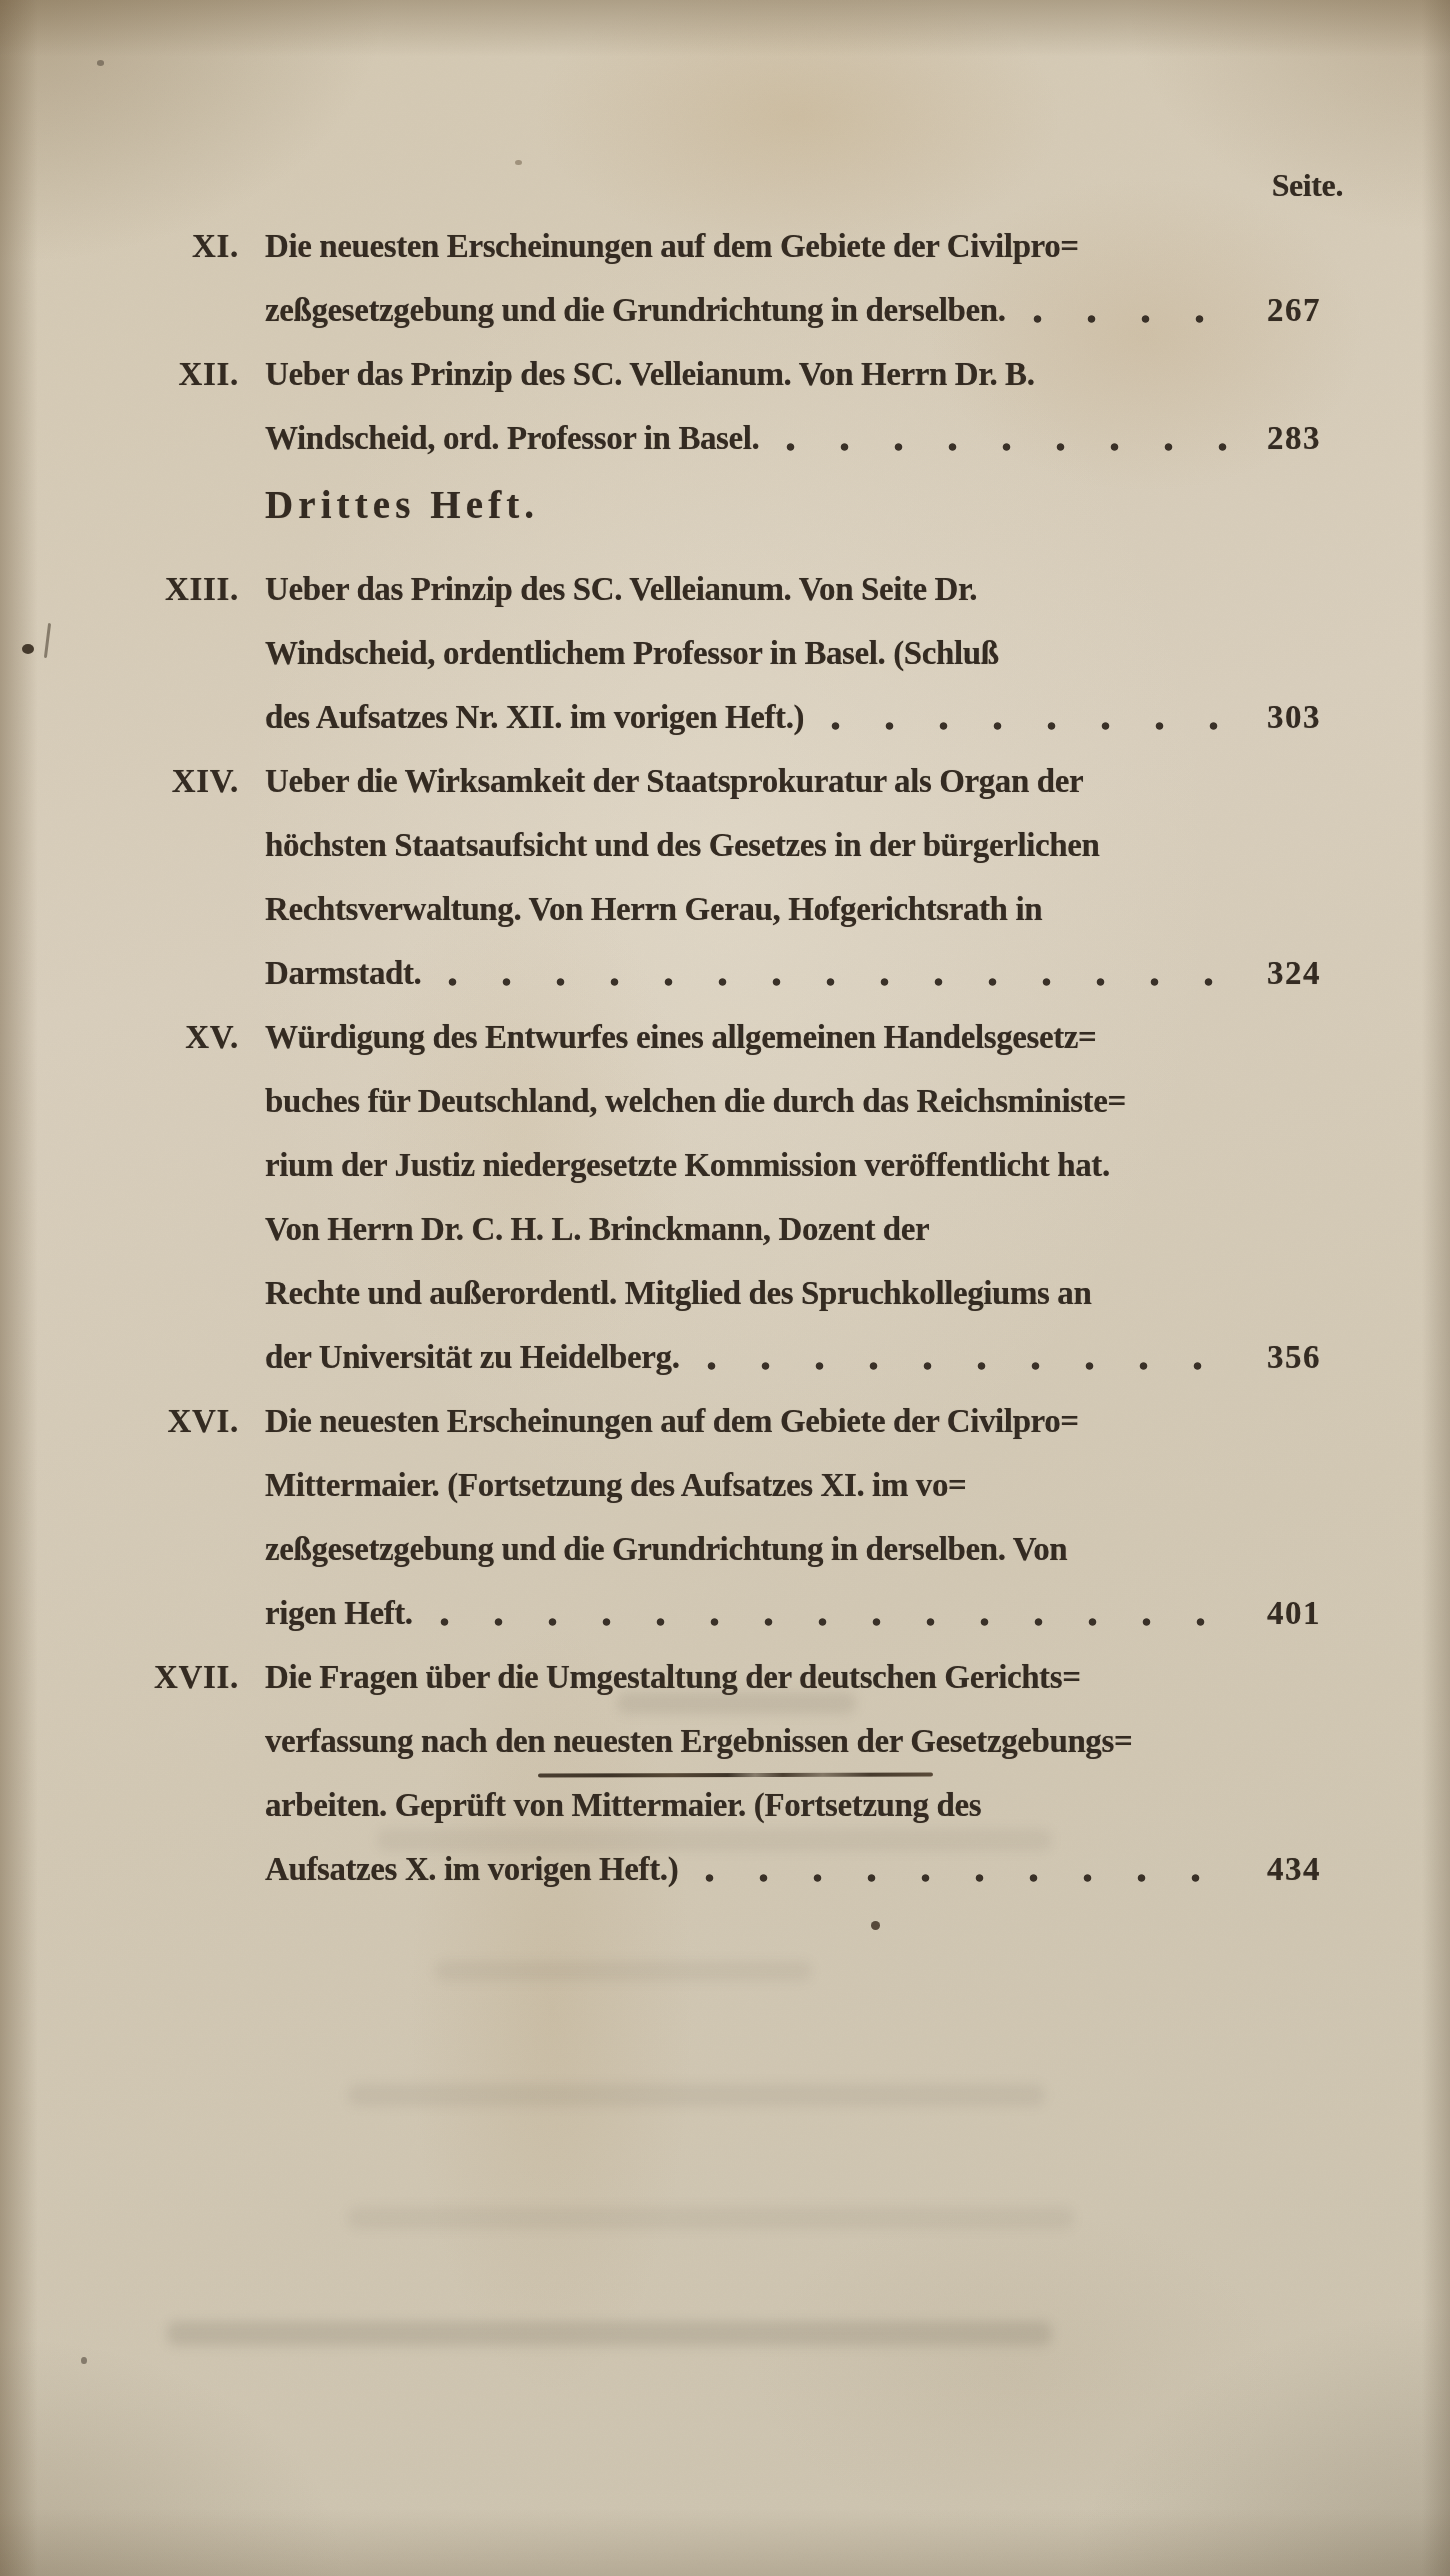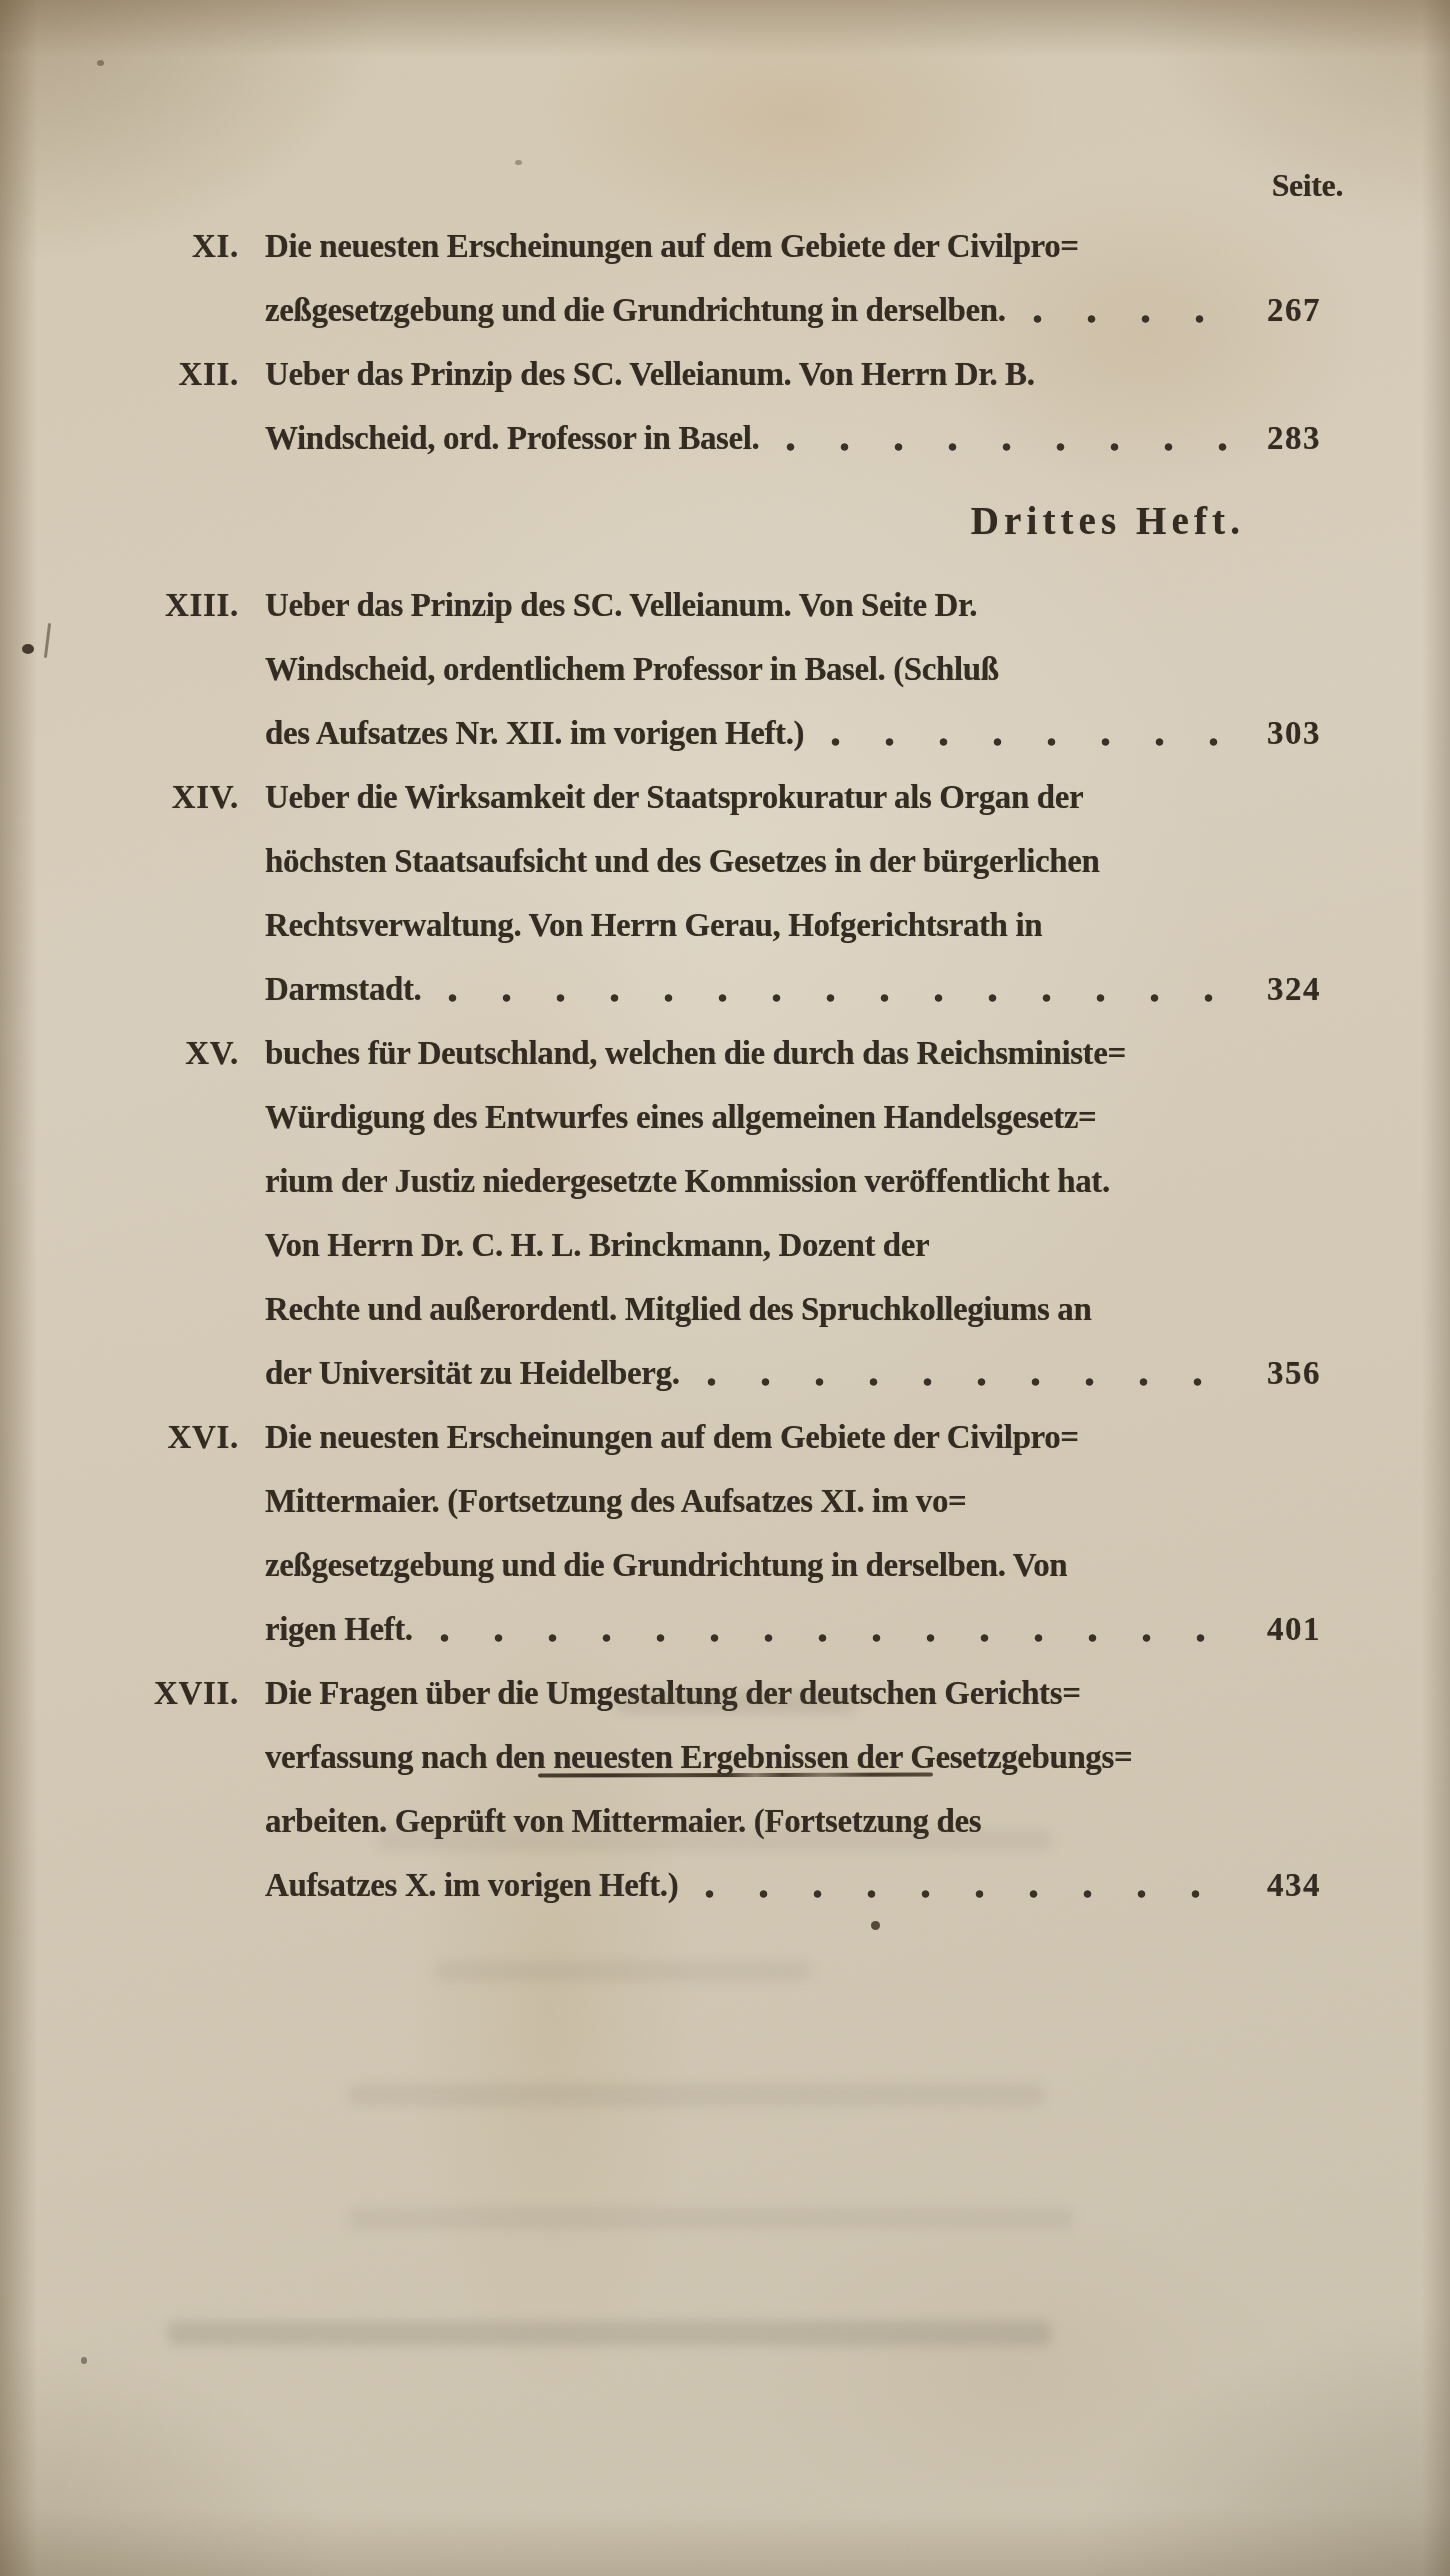--- a/index.html
+++ b/index.html
@@ -63,25 +63,25 @@
     margin: 0 10.2px 17.4px 25px;
     background-image: radial-gradient(circle at 6.5px 5.1px, #3a3128 3.3px, rgba(58,49,40,0) 4.2px);
     background-size: 54px 10.2px;
     background-repeat: repeat-x;
     min-width: 29px;
   }
   .pagenum { min-width: 73px; text-align: right; letter-spacing: 1.5px; }
 
   .heading {
     width: 980px;
-    text-align: right;
+    text-align: left;
     font-size: 39px;
     letter-spacing: 5.1px;
     line-height: 52px;
-    margin-top: 25px;
+    margin-top: 9px;
     margin-bottom: 26px;
   }
 
   .divider {
     position: absolute; left: 538px; top: 1773px; width: 395px; height: 3.6px;
     border-radius: 2.2px;
     background: linear-gradient(90deg,
       #4a3e30 0%, #3d3327 18%, #554735 34%, #3e3428 48%,
       rgba(74,62,48,0.55) 55%, #4a3e30 62%, rgba(80,66,50,0.6) 72%, #473b2d 84%, #5a4b39 100%);
     transform: rotate(-0.15deg);
@@ -164,22 +164,22 @@
     <div class="line">Rechtsverwaltung.  Von Herrn Gerau, Hofgerichtsrath in</div>
     <div class="line last">
       <span>Darmstadt.</span>
       <span class="leader"></span>
       <span class="pagenum">324</span>
     </div>
   </div>
 
   <div class="entry">
     <span class="numeral">XV.</span>
+    <div class="line">Würdigung des Entwurfes eines allgemeinen Handelsgesetz=</div>
     <div class="line">buches für Deutschland, welchen die durch das Reichsministe=</div>
-    <div class="line">Würdigung des Entwurfes eines allgemeinen Handelsgesetz=</div>
     <div class="line">rium der Justiz niedergesetzte Kommission veröffentlicht hat.</div>
     <div class="line">Von Herrn Dr. C. H. L. Brinckmann, Dozent der</div>
     <div class="line">Rechte und außerordentl. Mitglied des Spruchkollegiums an</div>
     <div class="line last">
       <span>der Universität zu Heidelberg.</span>
       <span class="leader"></span>
       <span class="pagenum">356</span>
     </div>
   </div>
 

